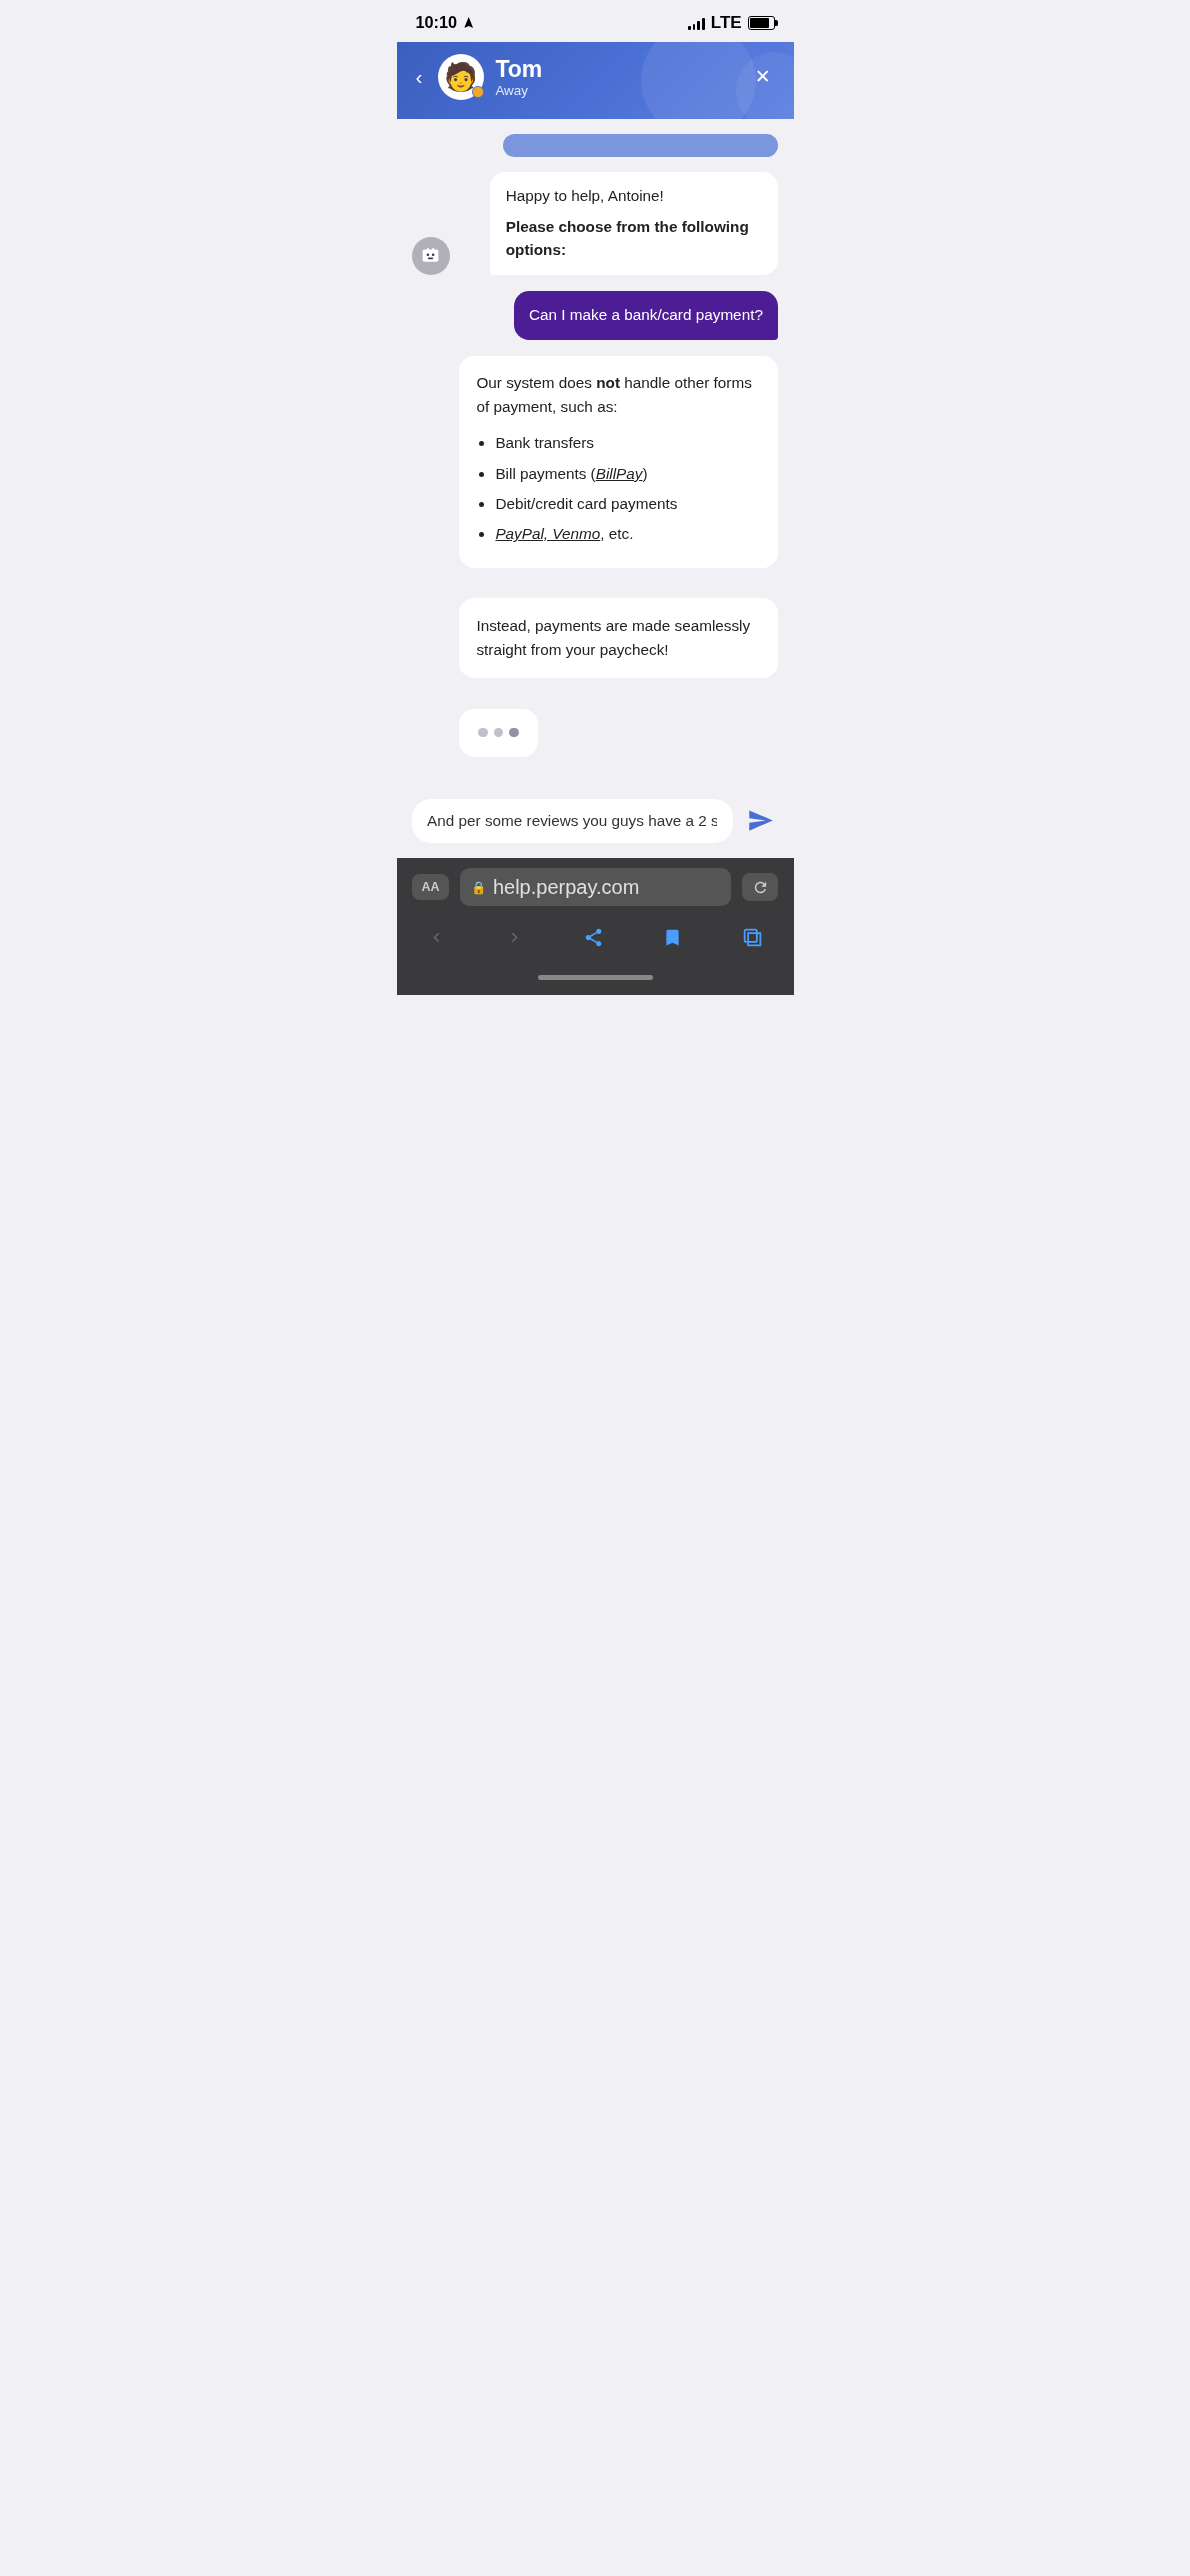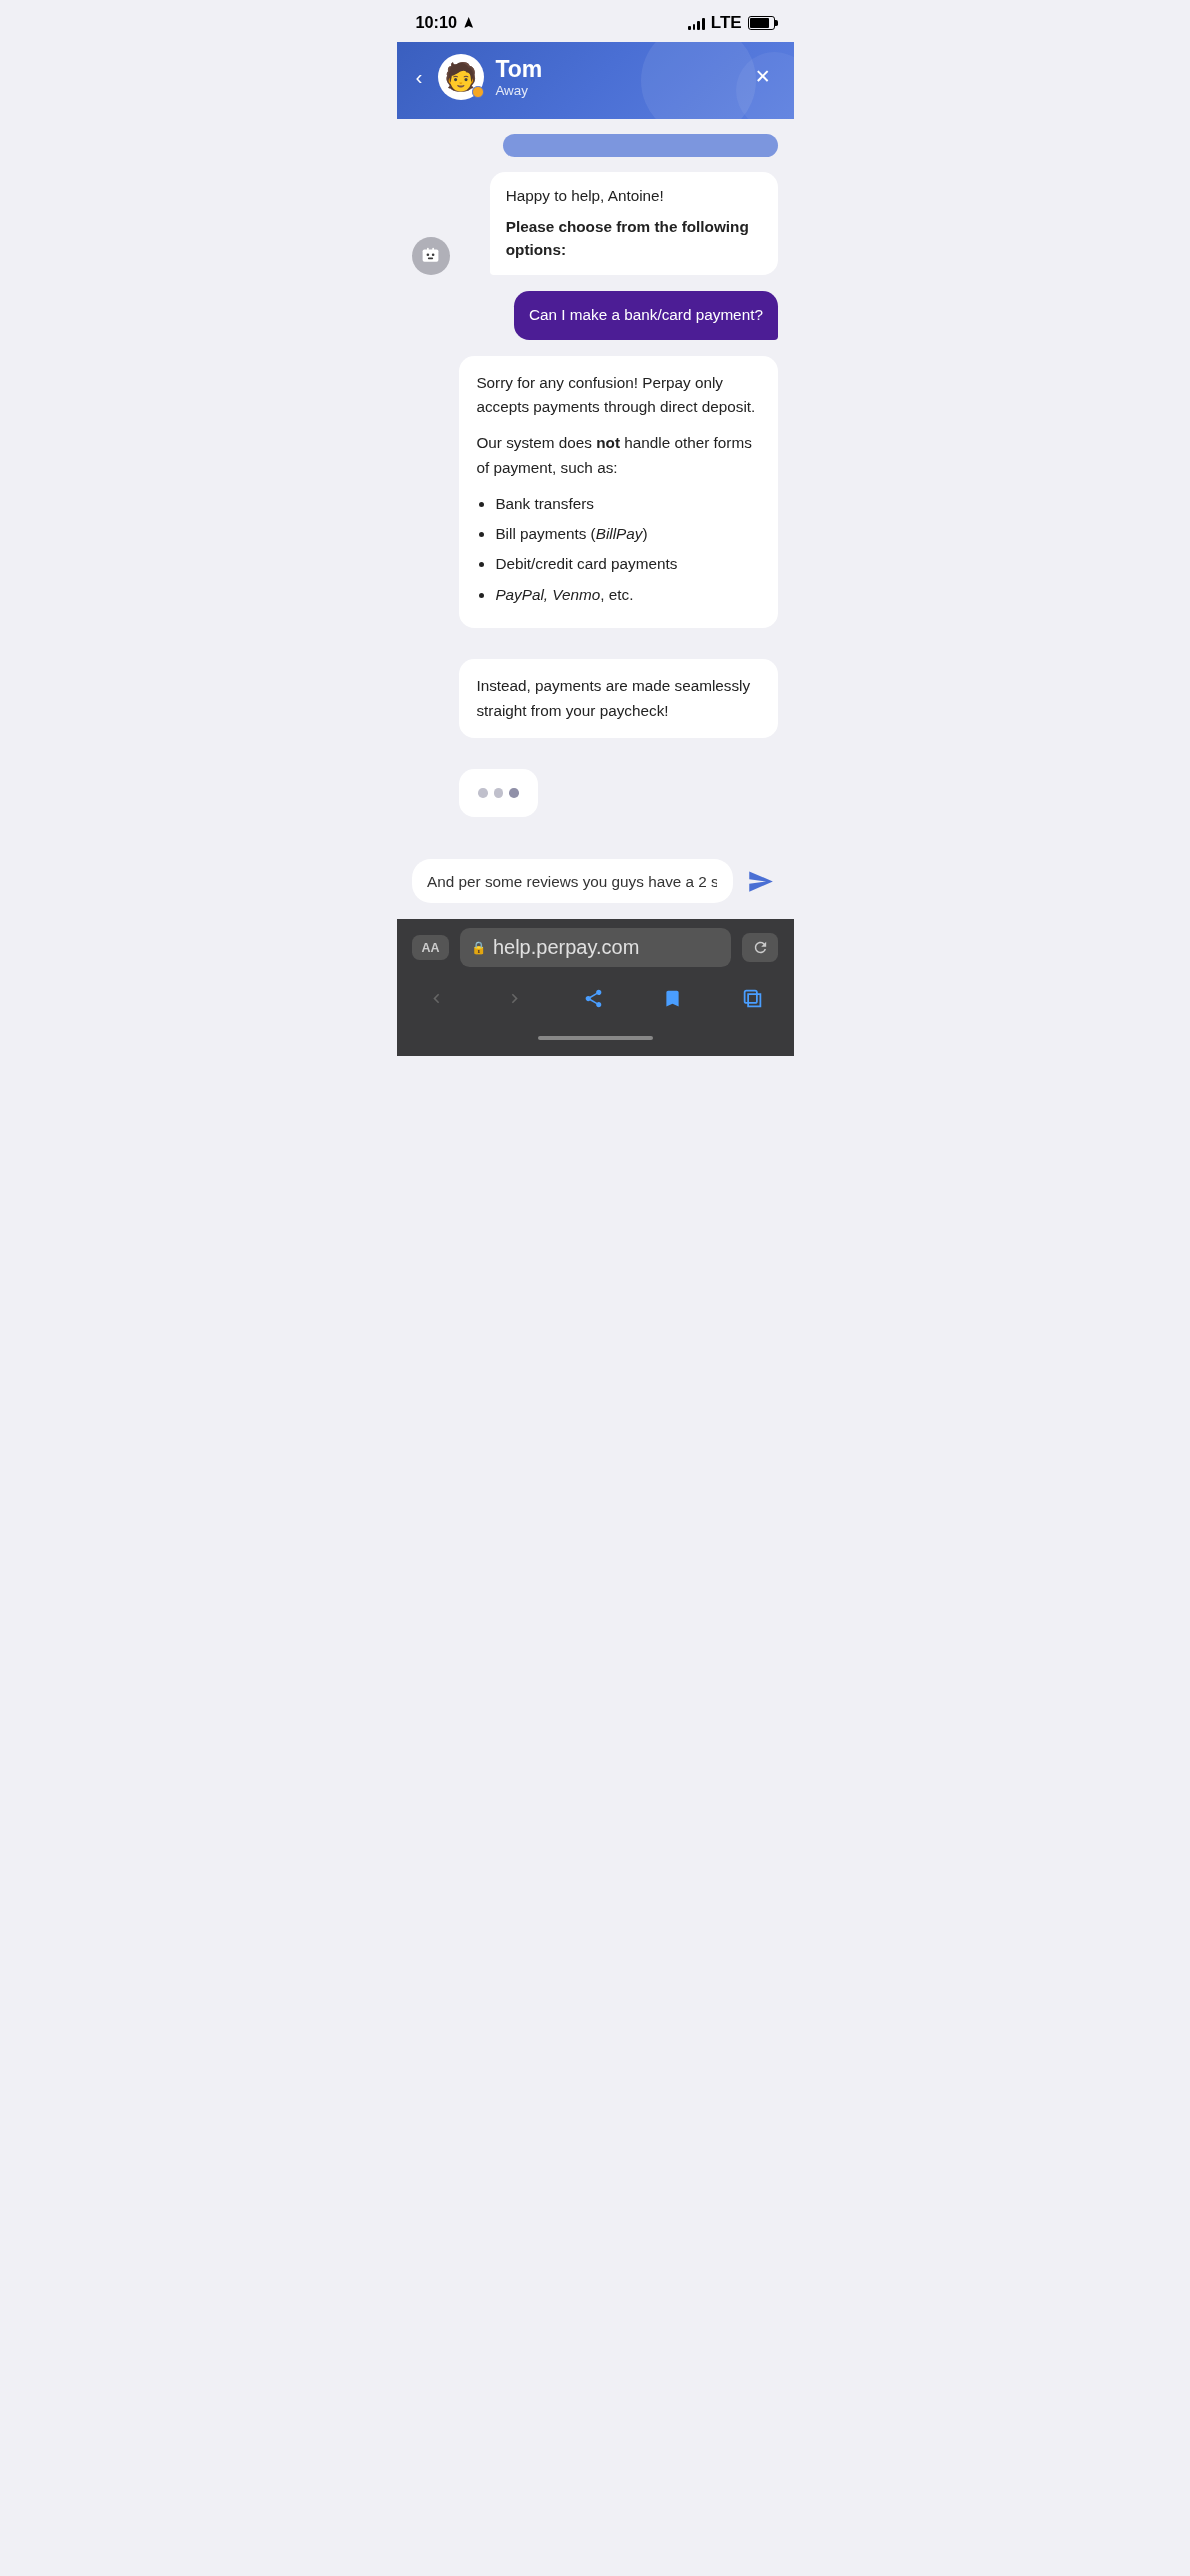--- a/index.html
+++ b/index.html
@@ -291,21 +291,21 @@
       padding-left: 19px;
       margin: 0;
     }
 
     .payment-bubble ul li {
       margin-bottom: 5.8px;
       list-style: disc;
     }
 
     .payment-bubble .bold { font-weight: 700; }
-    .payment-bubble .italic { font-style: italic; }
+    .payment-bubble .italic { font-style: italic; text-decoration: underline; }
 
     
     .response-bubble {
       background: #fff;
       border-radius: 15.3px;
       padding: 15.3px 17px;
       margin-bottom: 15.3px;
       font-size: 15.3px;
       line-height: 1.6;
       color: #222;
@@ -525,21 +525,20 @@
     </div>
   </div>
 
   <div class="message-row user">
     <div class="message-bubble user">Can I make a bank/card payment?</div>
   </div>
 
   <div style="display:flex; align-items:flex-start; margin-bottom:15.3px;">
     <div style="width:38px; flex-shrink:0; margin-right:9.6px;"></div>
     <div class="payment-bubble">
-      <p>Sorry for any confusion! Perpay only accepts payments through direct deposit.</p>
       <p>
         <span>Our system does </span><span class="bold">not</span><span> handle other forms of payment, such as:</span>
       </p>
       <ul>
         <li>Bank transfers</li>
         <li>Bill payments (<span class="italic">BillPay</span>)</li>
         <li>Debit/credit card payments</li>
         <li><span class="italic">PayPal, Venmo</span>, etc.</li>
       </ul>
     </div>

